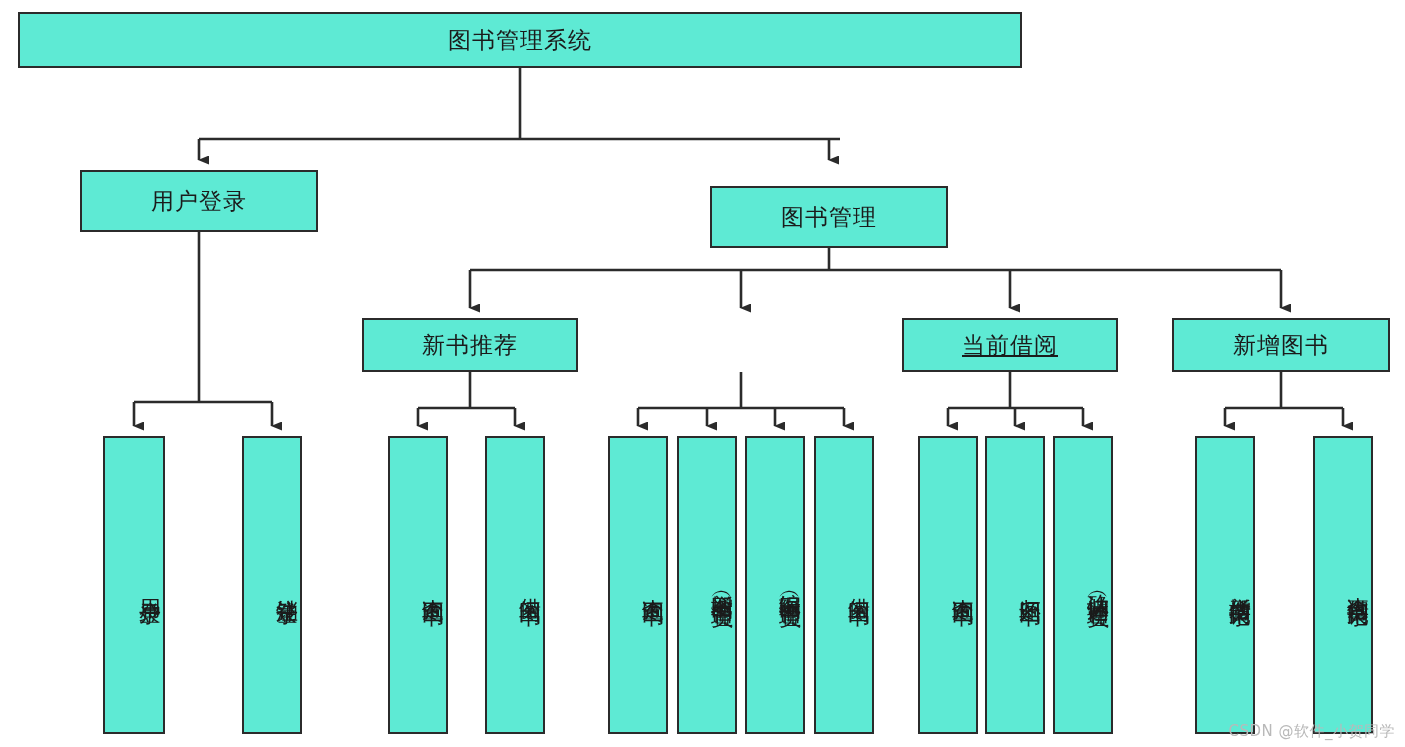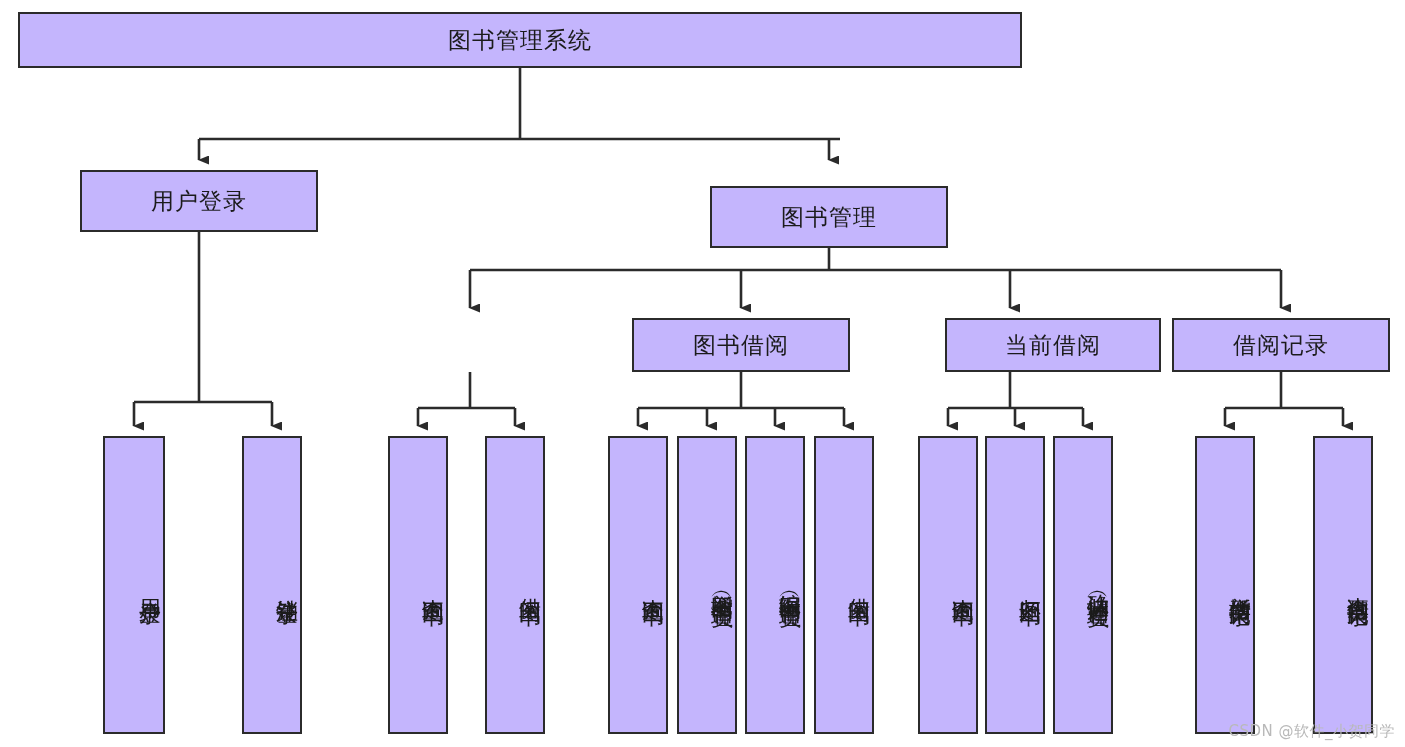--- a/index.html
+++ b/index.html
@@ -1,20 +1,20 @@
 <!DOCTYPE html>
 <html><head>
 <meta charset="utf-8">
 <style>
   html,body{margin:0;padding:0;background:#ffffff;}
   body{width:1405px;height:747px;overflow:hidden;
        font-family:"DejaVu Sans","Liberation Sans",sans-serif;}
   #stage{position:relative;width:1405px;height:747px;background:#fff;}
   svg#wires{position:absolute;left:0;top:0;width:1405px;height:747px;}
-  .node{position:absolute;box-sizing:border-box;background:#c4b5fd;
+  .node{position:absolute;box-sizing:border-box;background:#5eead4;
         border:2.5px solid #2b2b2b;display:flex;align-items:center;
         justify-content:center;color:#1b1b1b;}
   .node.h{font-size:23px;letter-spacing:1px;}
   .node.v{writing-mode:vertical-rl;text-orientation:upright;
           font-size:22px;line-height:1.18;letter-spacing:2px;
           padding:14px 0;align-items:flex-start;justify-content:center;}
   .node.v.tall{align-items:flex-start;}
   #watermark{position:absolute;right:10px;bottom:6px;font-size:15px;
              color:#b9b9b9;white-space:nowrap;letter-spacing:.5px;}
 </style>
@@ -71,23 +71,23 @@
       <path d="M1225,408 L1225,426" marker-end="url(#arw)"></path>
       <path d="M1343,408 L1343,426" marker-end="url(#arw)"></path>
     </g>
   </svg>
 
   <div class="node h" style="left: 18px; top: 12px; width: 1004px; height: 56px;">图书管理系统</div>
 
   <div class="node h" style="left: 80px; top: 170px; width: 238px; height: 62px;">用户登录</div>
   <div class="node h" style="left: 710px; top: 186px; width: 238px; height: 62px;">图书管理</div>
 
-  <div class="node h" style="left: 632px; top: 318px; width: 218px; height: 54px;">图书借阅</div>
-  <div class="node h" style="left: 945px; top: 318px; width: 216px; height: 54px;">当前借阅</div>
-  <div class="node h" style="left: 1172px; top: 318px; width: 218px; height: 54px;">借阅记录</div>
+  <div class="node h" style="left: 362px; top: 318px; width: 216px; height: 54px;">新书推荐</div>
+  <div class="node h" style="left: 902px; top: 318px; width: 216px; height: 54px; text-decoration: underline;">当前借阅</div>
+  <div class="node h" style="left: 1172px; top: 318px; width: 218px; height: 54px;">新增图书</div>
 
   <div class="node v" style="left: 103px; top: 436px; width: 62px; height: 298px;">用户登录</div>
   <div class="node v" style="left: 242px; top: 436px; width: 60px; height: 298px;">注销登录</div>
   <div class="node v" style="left: 388px; top: 436px; width: 60px; height: 298px;">查询图书</div>
   <div class="node v" style="left: 485px; top: 436px; width: 60px; height: 298px;">借阅图书</div>
   <div class="node v" style="left: 608px; top: 436px; width: 60px; height: 298px;">查询图书</div>
   <div class="node v tall" style="left: 677px; top: 436px; width: 60px; height: 298px;">新增图书（管理员）</div>
   <div class="node v tall" style="left: 745px; top: 436px; width: 60px; height: 298px;">编辑图书（管理员）</div>
   <div class="node v" style="left: 814px; top: 436px; width: 60px; height: 298px;">借阅图书</div>
   <div class="node v" style="left: 918px; top: 436px; width: 60px; height: 298px;">查询图书</div>

